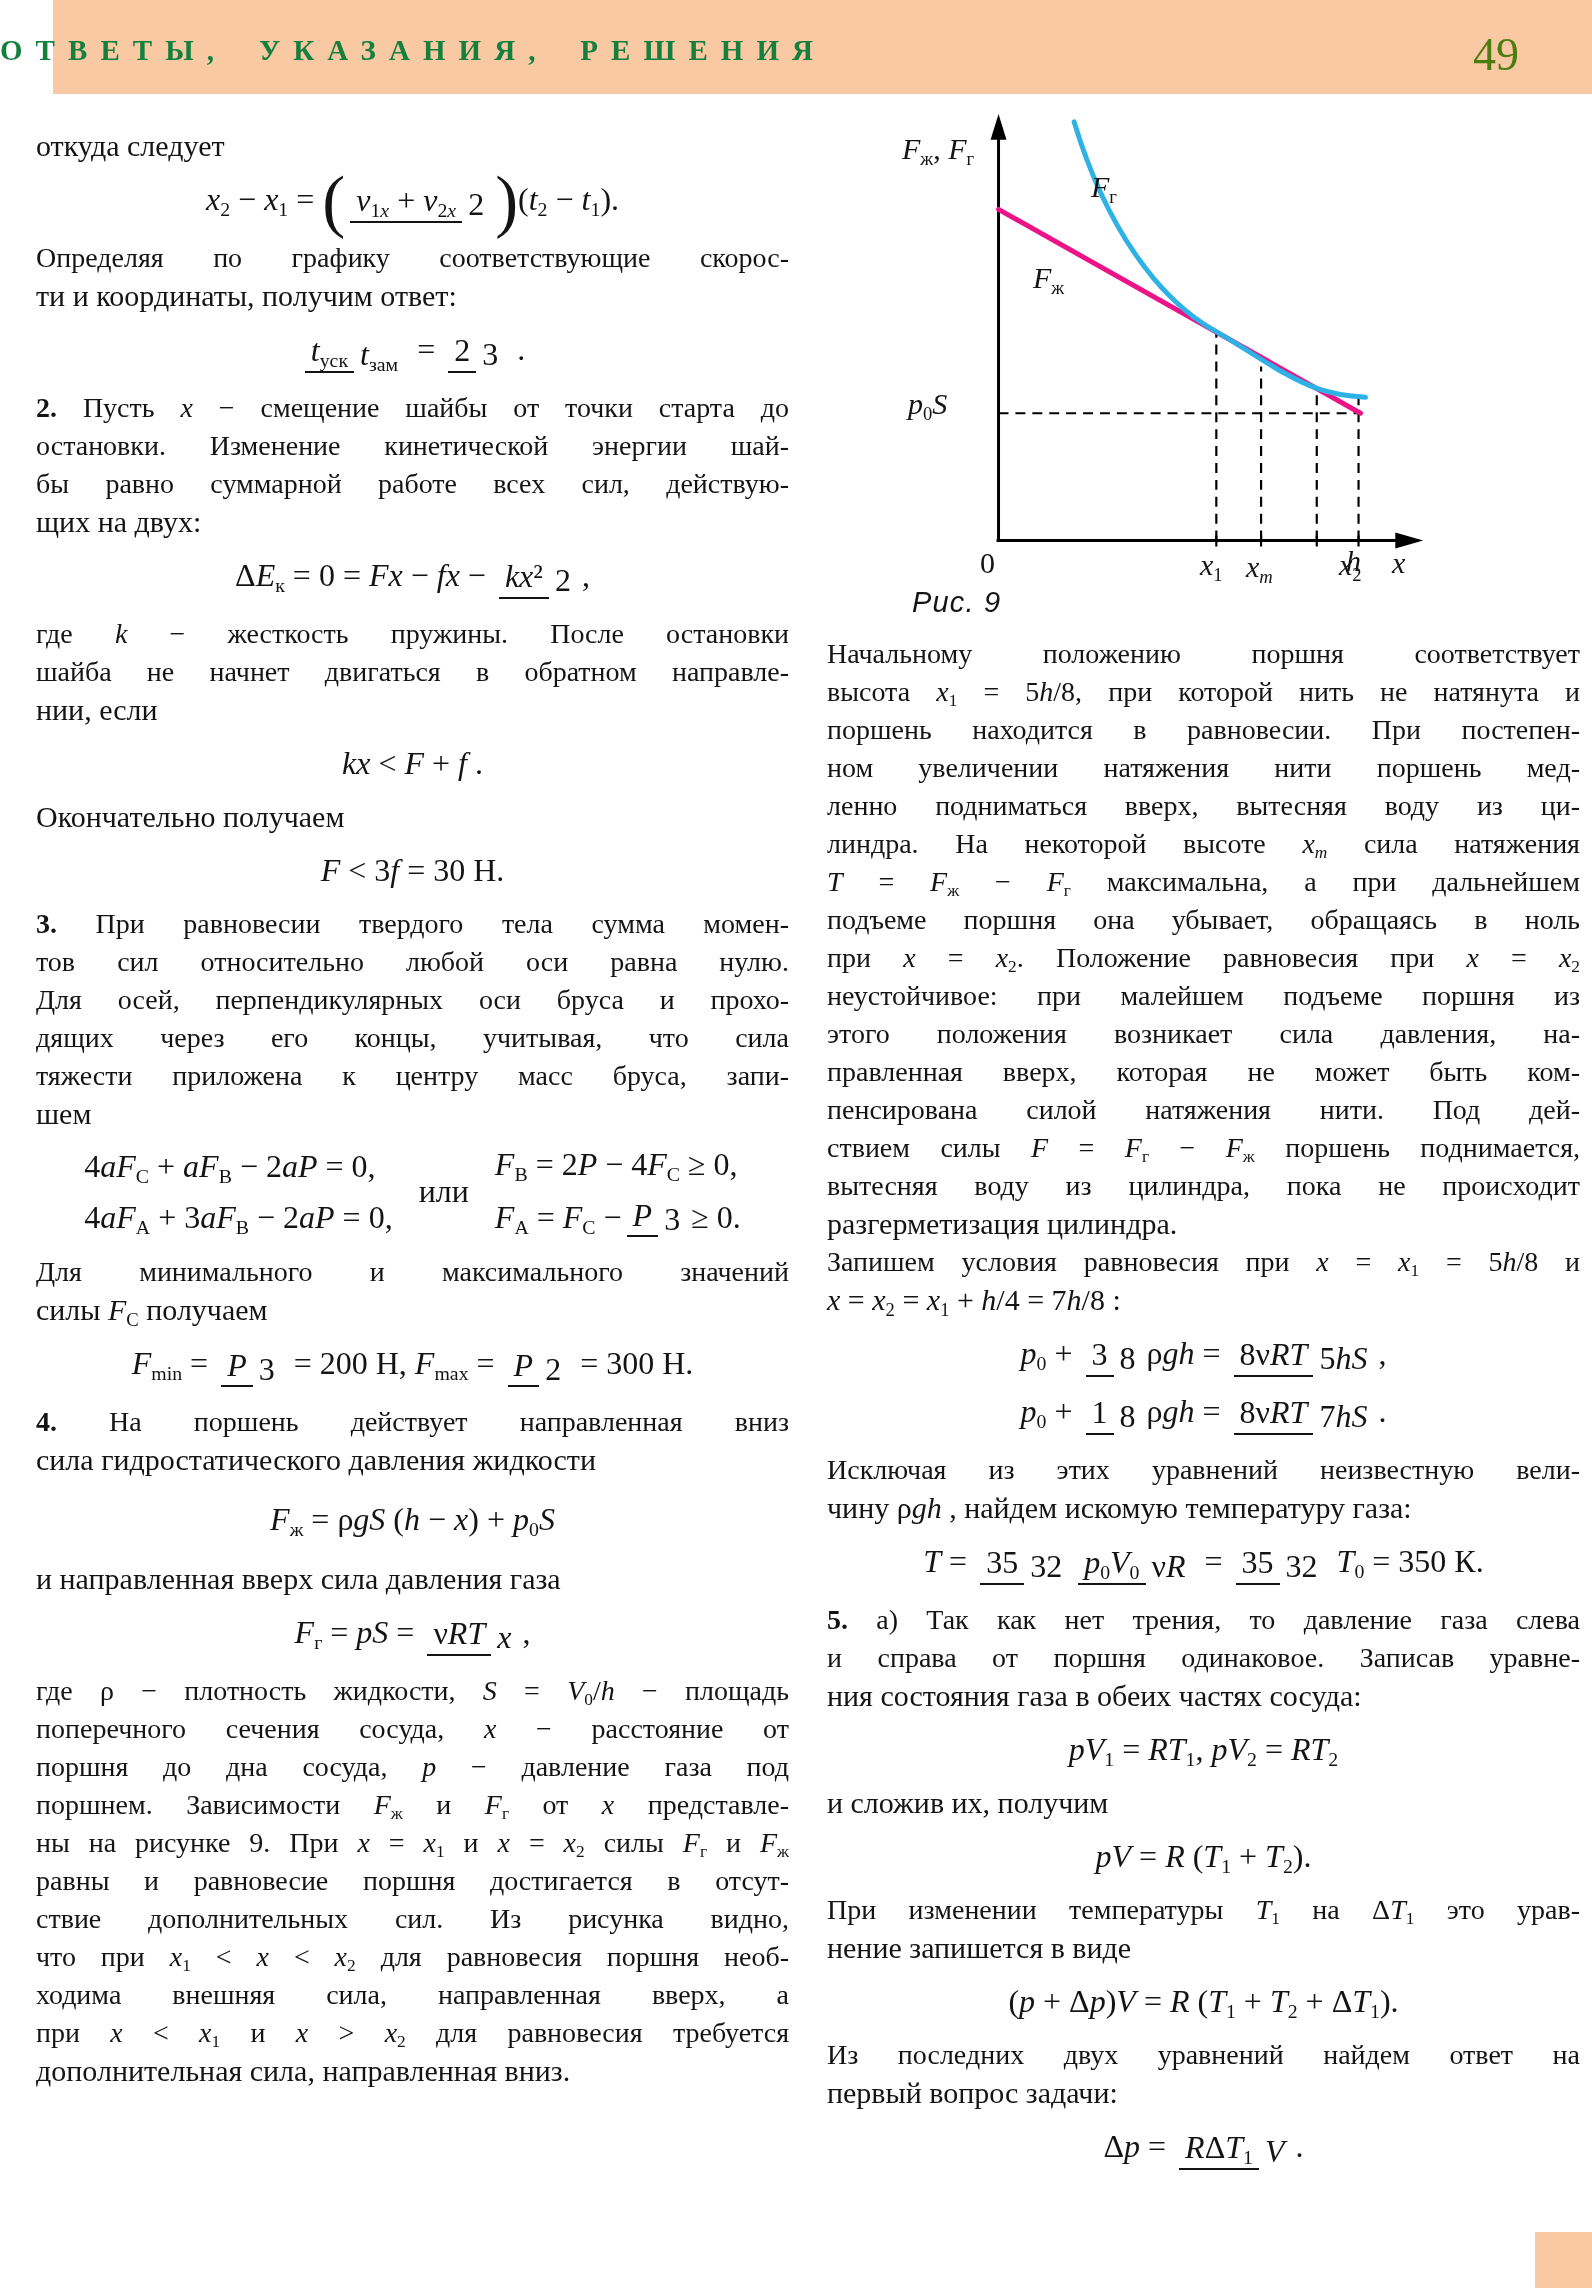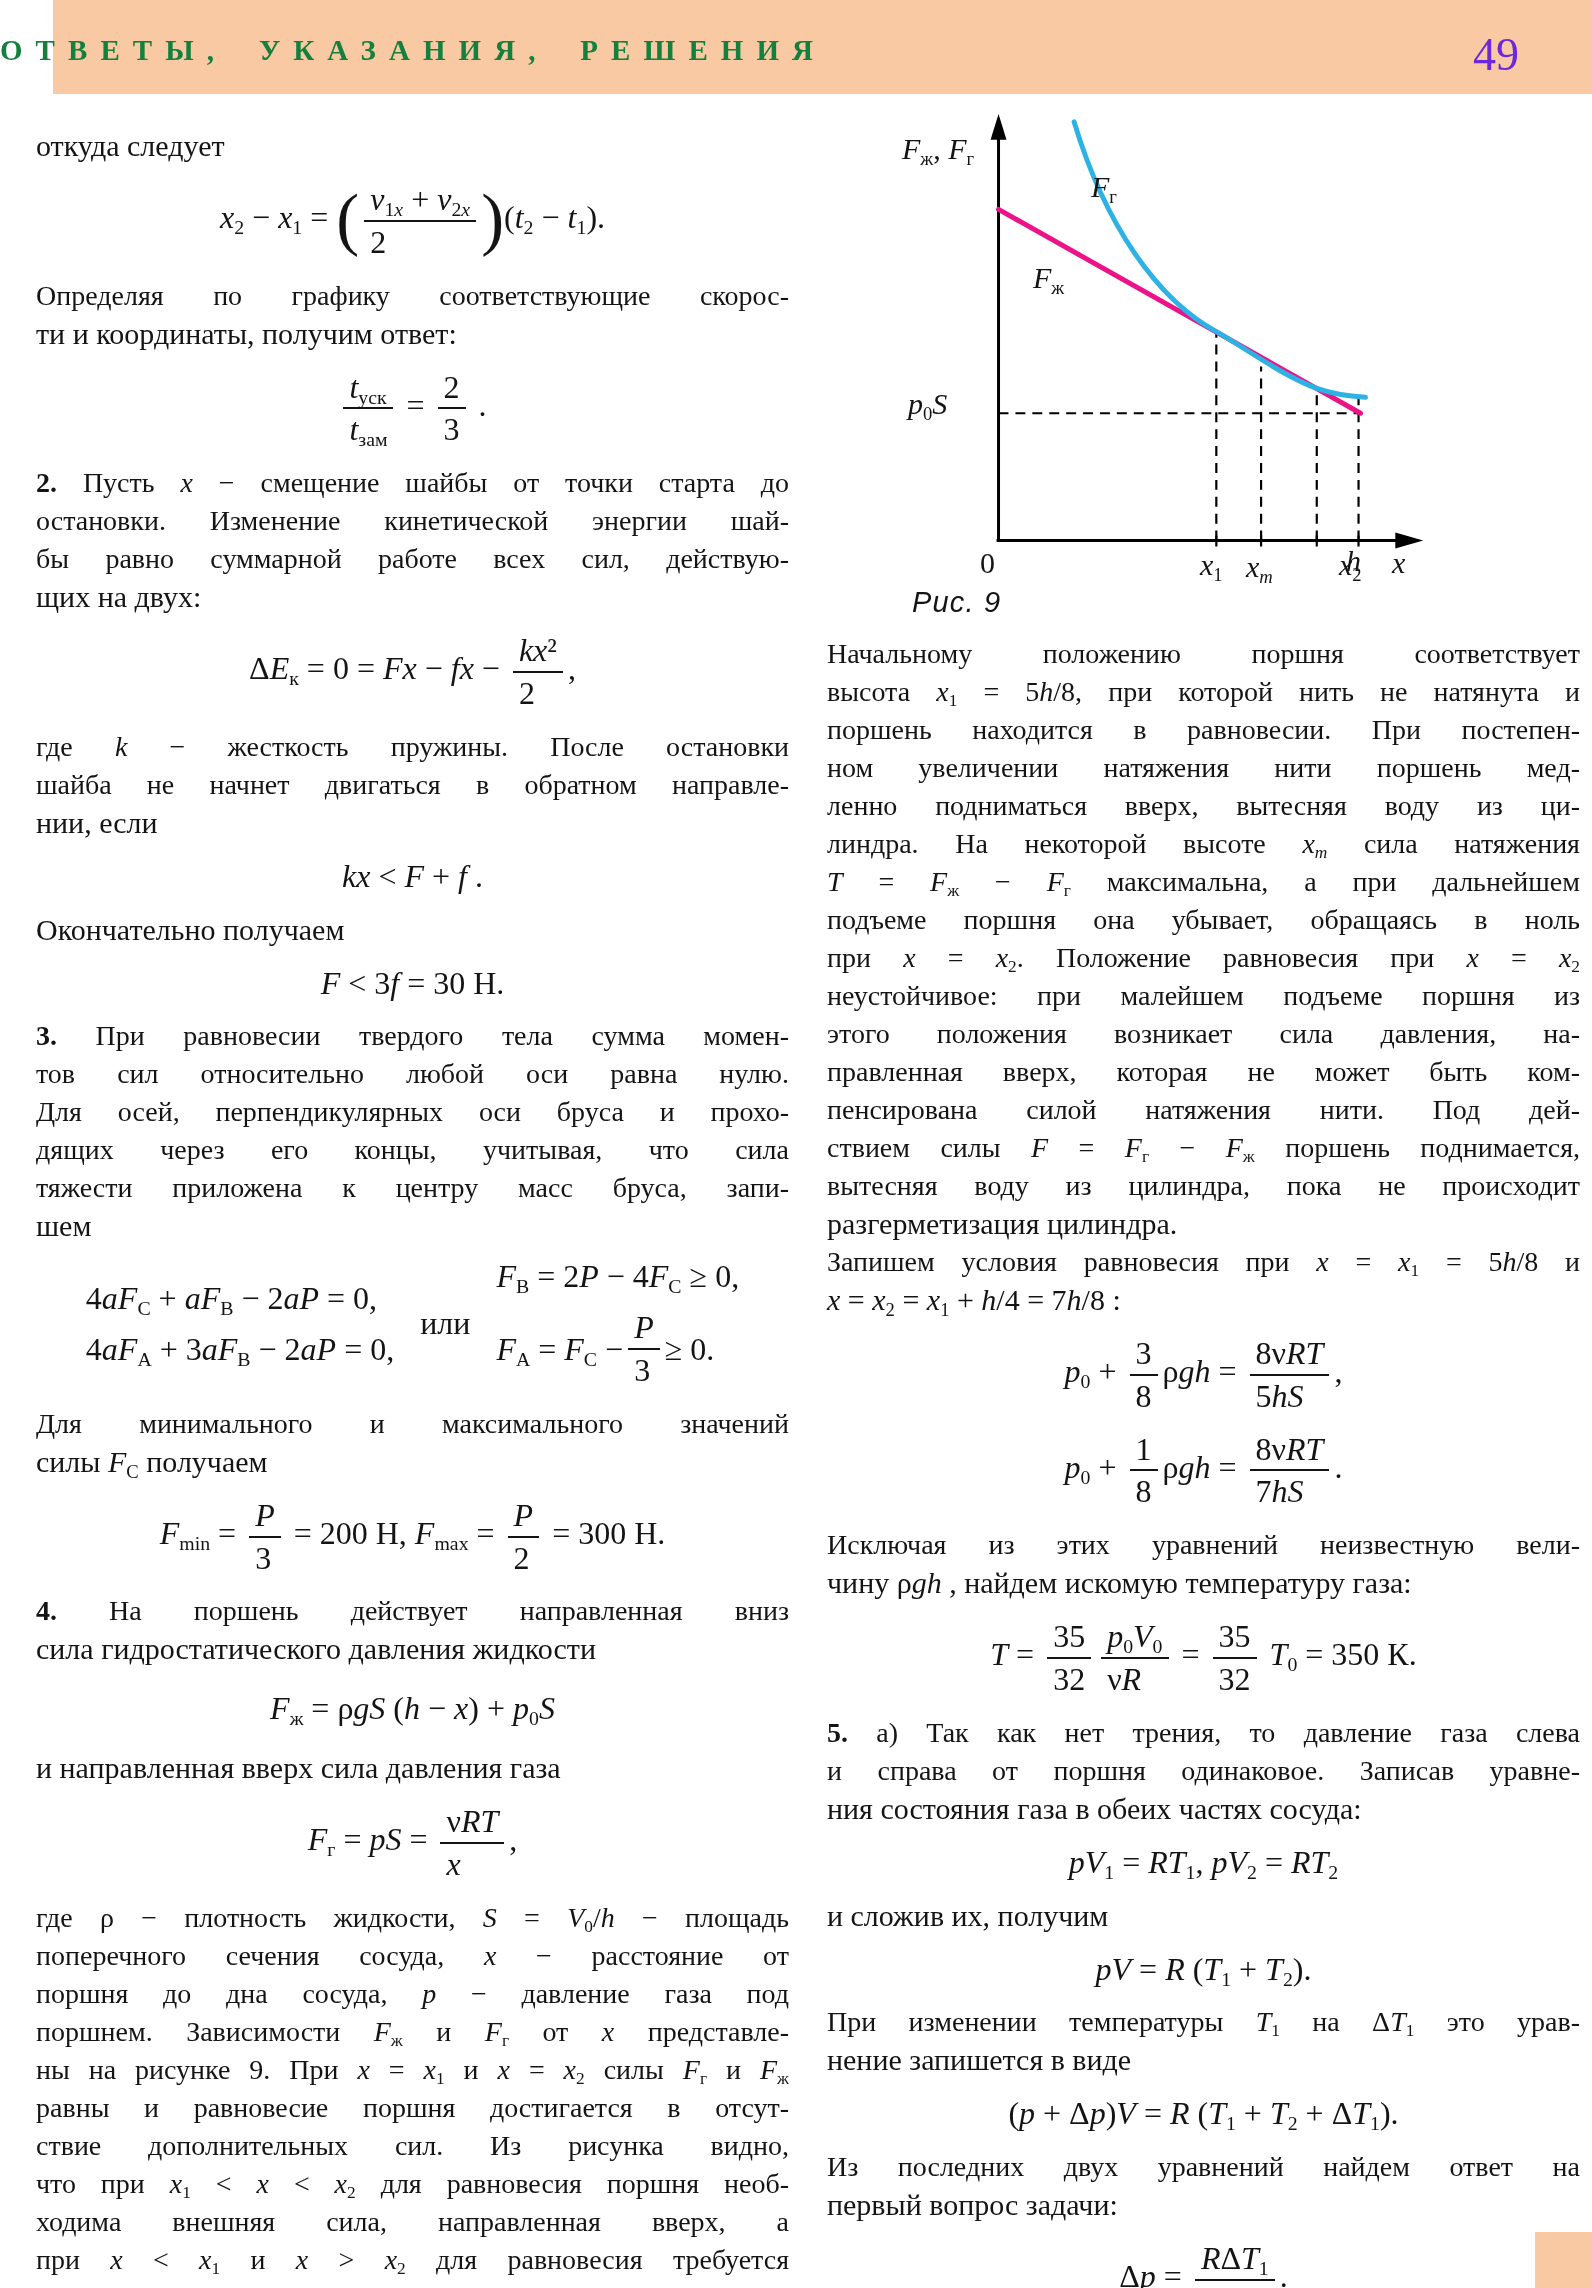--- a/index.html
+++ b/index.html
@@ -7,40 +7,40 @@
     position:relative;width:1592px;height:2289px;background:#ffffff;
     font-family:"Liberation Serif","DejaVu Serif",serif;color:#141414;
     overflow:hidden;
   }
   
   .band{position:absolute;left:53px;top:0;width:1539px;height:94px;background:var(--band);}
   .header-title{
     position:absolute;left:0;top:34px;width:1566px;text-align:left;
     font-size:29px;font-weight:bold;letter-spacing:.45em;word-spacing:.4em;color:#15803d;
   }
-  .page-number{position:absolute;left:1473px;top:28px;width:90px;font-size:46px;color:#6d28d9;}
+  .page-number{position:absolute;left:1473px;top:28px;width:90px;font-size:46px;color:#4d7c0f;}
   .corner-square{position:absolute;left:1535px;top:2232px;width:57px;height:57px;background:var(--band);}
 
   
   .col{position:absolute;width:753px;}
   .col-left{left:36px;top:127px;}
   .col-right{left:827px;top:635px;}
 
   .line{font-size:28px;line-height:38px;text-align:justify;text-align-last:justify;}
   .endline{font-size:30px;line-height:38px;text-align:left;}
   sub{font-size:.62em;line-height:0;vertical-align:-0.30em;}
   b{font-weight:bold;}
   i{font-style:italic;}
 
   
   .formula{
     font-size:32px;line-height:1.15;text-align:center;margin:16px 0;
     white-space:nowrap;
   }
-  .formula .frac{display:inline-flex;flex-direction:column;align-items:flex-start;vertical-align:middle;margin:0 5px;}
+  .formula .frac{display:inline-flex;flex-direction:row;align-items:flex-end;vertical-align:middle;margin:0 5px;}
   .formula .frac .num{padding:0 6px 2px;border-bottom:2.5px solid currentColor;}
   .formula .frac .den{padding:2px 6px 0;}
   .bigp{font-size:215%;font-weight:300;vertical-align:middle;line-height:0;position:relative;top:-2px;}
   .sys{display:flex;justify-content:center;align-items:center;gap:26px;white-space:nowrap;margin-top:13px;}
   .stack{display:inline-flex;flex-direction:column;gap:14px;align-items:flex-start;}
   .row{display:inline-flex;align-items:center;}
   .m-big{margin:22px 0;text-align:center;}
 
   
   .figure{position:absolute;left:896px;top:96px;width:577px;height:542px;}

